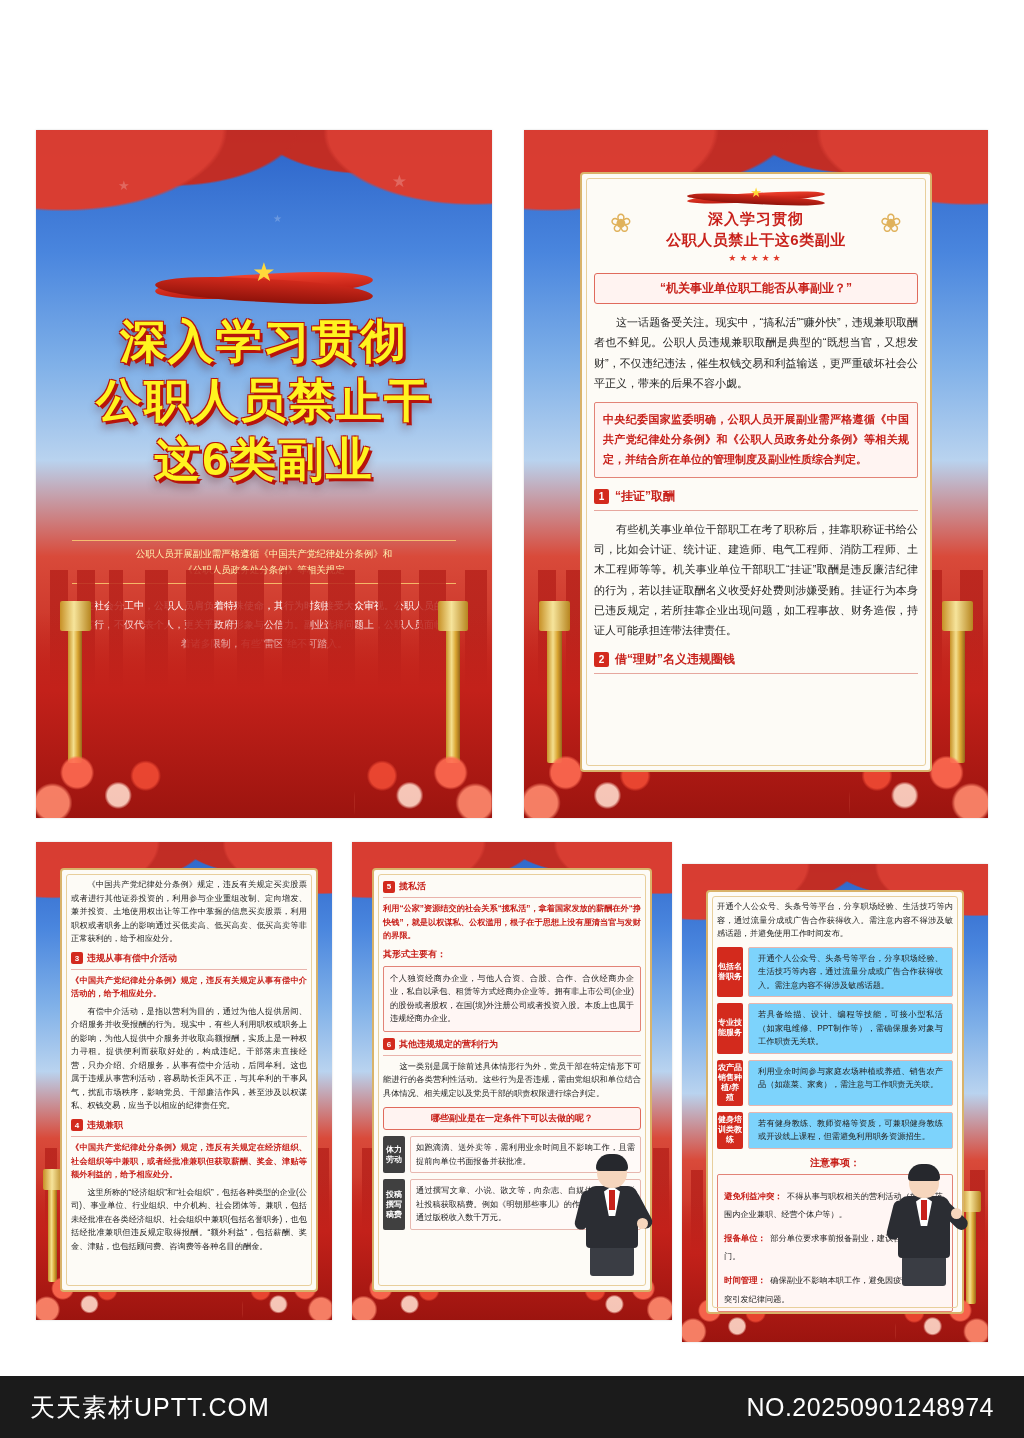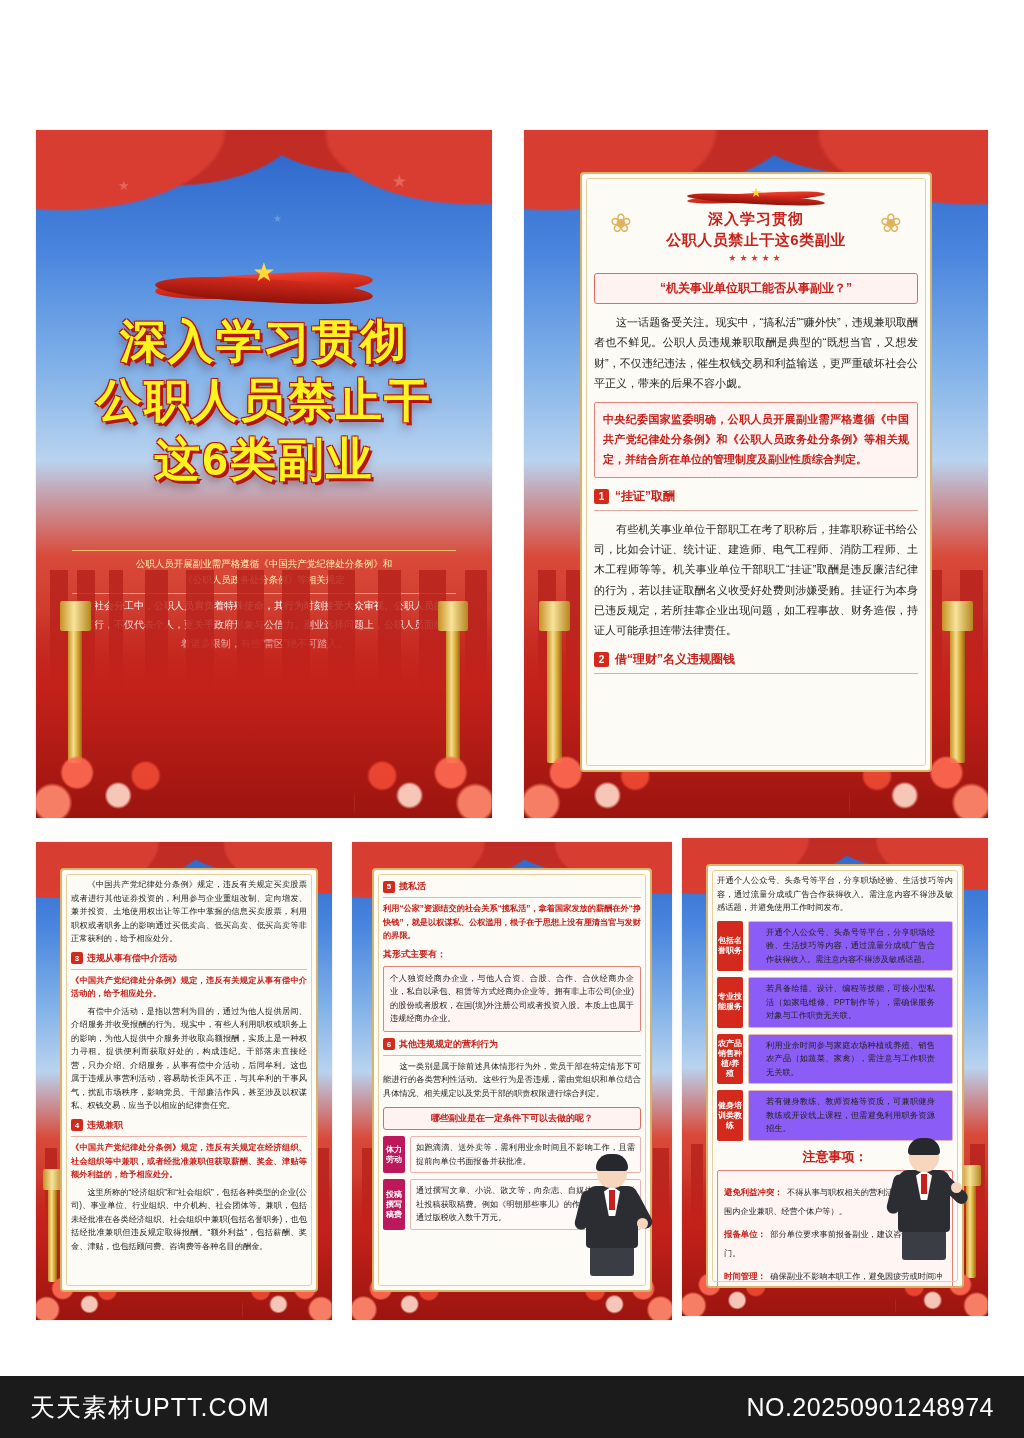--- a/index.html
+++ b/index.html
@@ -102,21 +102,21 @@
     color: #fff41f;
     font-size: 46px;
     letter-spacing: 2px;
     line-height: 1.28;
     margin: 0;
     text-shadow:
       3px 3px 0 #b7140d, -1px -1px 0 #b7140d, 1px -1px 0 #b7140d, -1px 1px 0 #b7140d,
       0 6px 10px rgba(80,0,0,.45);
   }
   #panel1 .subbar {
-    position: absolute; top: 420px; left: 36px; right: 36px;
+    position: absolute; top: 410px; left: 36px; right: 36px;
     text-align: center; color: #fff3b0; font-size: 9.5px; line-height: 1.7;
     border-top: 1px solid rgba(255,220,120,.75);
     border-bottom: 1px solid rgba(255,220,120,.75);
     padding: 5px 4px;
   }
   #panel1 .body-copy {
     position: absolute; top: 466px; left: 44px; right: 44px;
     color: #ffffff; font-size: 10px; line-height: 1.9; text-align: center;
   }
 
@@ -175,21 +175,21 @@
   .redline { border-top: 1px solid #e6a79e; margin-top: 5px; }
   .red-strong { color: #c8211b; font-weight: bold; font-size: 11px; line-height: 1.8; margin-top: 7px; text-align: justify; }
 
   
   #panel2 { left: 524px; top: 130px; width: 464px; height: 688px; }
   #card2 { left: 56px; top: 42px; width: 352px; height: 600px; }
 
   
   #panel3 { left: 36px; top: 842px; width: 296px; height: 478px; }
   #panel4 { left: 352px; top: 842px; width: 320px; height: 478px; }
-  #panel5 { left: 682px; top: 838px; width: 306px; height: 478px; }
+  #panel5 { left: 682px; top: 864px; width: 306px; height: 478px; }
 
   .card-sm { padding: 8px 9px; }
   .t-xs { font-size: 8.2px; line-height: 1.65; color: #232323; text-align: justify; }
   .t-xs-ind { text-indent: 2em; }
   .red-xs { color: #c8211b; font-size: 8.2px; line-height: 1.65; font-weight: bold; text-align: justify; }
   .sec-h-sm { display: flex; align-items: center; gap: 4px; margin-top: 6px; }
   .sec-num-sm {
     display: inline-flex; align-items: center; justify-content: center;
     min-width: 12px; height: 12px; background: #d32a1d; color: #fff;
     font-size: 8px; font-weight: bold; border-radius: 2px; padding: 0 2px;
@@ -201,33 +201,33 @@
   }
   .hr-red { border-top: 1px solid #e9b3ab; margin: 4px 0 0; }
 
   
   .row5 { display: flex; gap: 5px; margin-top: 6px; align-items: stretch; }
   .row5 .tag {
     flex: 0 0 26px; background: #d32a1d; color: #fff; font-size: 8px; font-weight: bold;
     display: flex; align-items: center; justify-content: center; text-align: center;
     border-radius: 2px; line-height: 1.25; padding: 3px 1px;
   }
-  .row5 .body { flex: 1; border: 1px solid #e7b7af; border-radius: 2px; padding: 4px 17px; background: #8b5cf6; }
+  .row5 .body { flex: 1; border: 1px solid #e7b7af; border-radius: 2px; padding: 4px 9px; background: #7dd3fc; }
 
   
   .row4 { display: flex; gap: 5px; margin-top: 6px; }
   .row4 .tag {
-    flex: 0 0 22px; background: #be185d; color: #fff; font-size: 8px; font-weight: bold;
+    flex: 0 0 22px; background: #404040; color: #fff; font-size: 8px; font-weight: bold;
     display: flex; align-items: center; justify-content: center; text-align: center;
     border-radius: 2px; line-height: 1.25; padding: 3px 1px;
   }
   .row4 .body { flex: 1; border: 1px solid #e7b7af; border-radius: 2px; padding: 4px 5px; background: #fffaf8; }
 
   .notice-title {
-    margin-top: 7px; color: #c8211b; font-weight: bold; font-size: 13px; text-align: center;
+    margin-top: 7px; color: #c8211b; font-weight: bold; font-size: 10px; text-align: center;
   }
   .notice-item { margin-top: 5px; }
   .notice-item .nh { color: #c8211b; font-weight: bold; font-size: 8.4px; }
 
   
   .figure { position: absolute; width: 72px; height: 120px; }
   .fig-head { position: absolute; left: 50%; top: 0; transform: translateX(-50%); width: 30px; height: 32px; background: #f6d6bd; border-radius: 50% 50% 46% 46%; }
   .fig-hair { position: absolute; left: 50%; top: -2px; transform: translateX(-50%); width: 32px; height: 17px; background: #26282d; border-radius: 16px 16px 4px 4px; }
   .fig-body { position: absolute; left: 50%; top: 30px; transform: translateX(-50%); width: 52px; height: 62px; background: #2b2d33; border-radius: 10px 10px 4px 4px; }
   .fig-shirt { position: absolute; left: 50%; top: 30px; transform: translateX(-50%); width: 16px; height: 30px; background: #fff; clip-path: polygon(50% 0,100% 18%,70% 100%,30% 100%,0 18%); }

